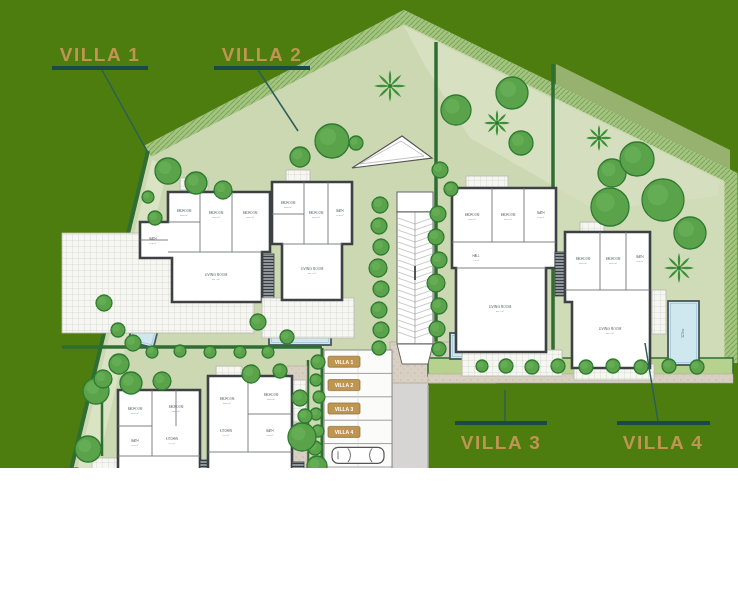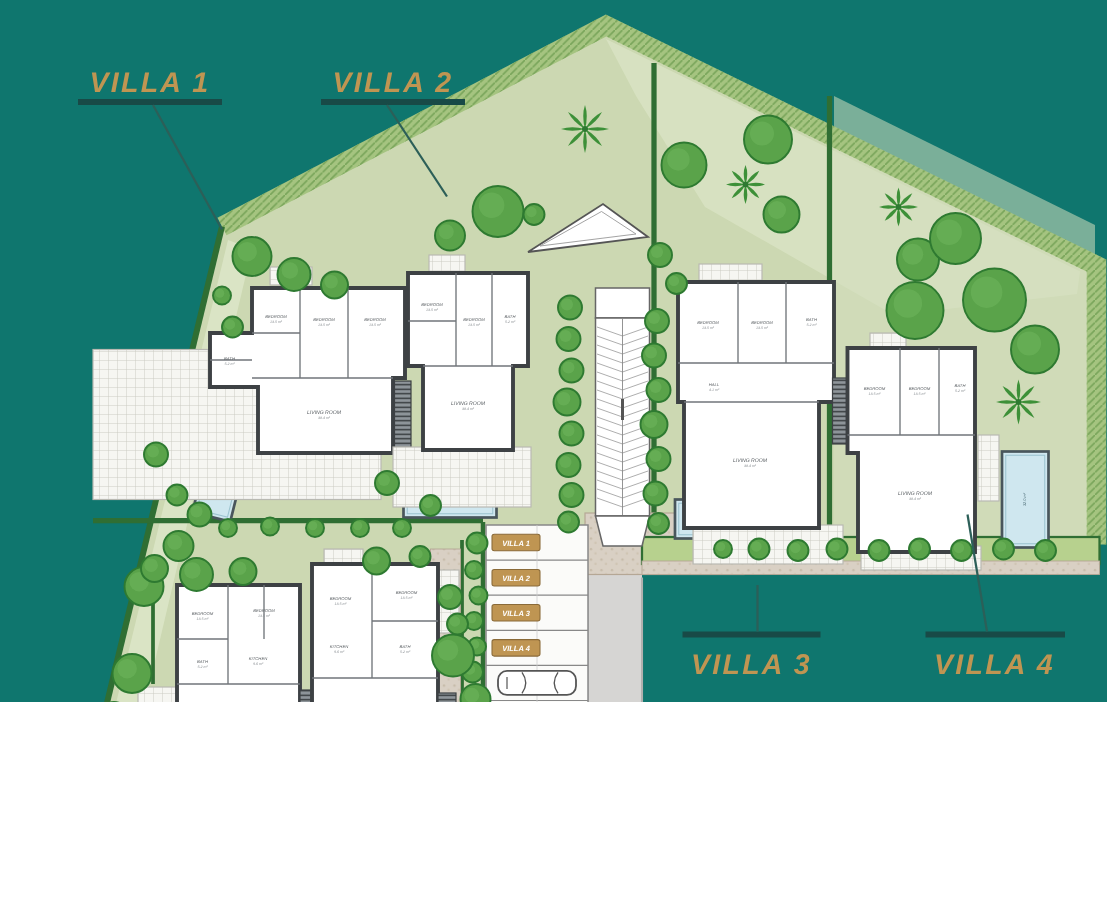--- a/index.html
+++ b/index.html
@@ -1,17 +1,17 @@
 <!DOCTYPE html>
 <html><head>
 <meta charset="utf-8">
 <style>
   html,body{margin:0;padding:0;background:#fff;}
-  .stage{position:relative;width:738px;height:468px;background:#0f766e;overflow:hidden;
-         font-family:"Liberation Sans",sans-serif;font-style:italic;}
+  .stage{position:relative;width:738px;height:468px;background:#4d7c0f;overflow:hidden;
+         font-family:"Liberation Sans",sans-serif;}
   svg text{font-family:"Liberation Sans",sans-serif;}
   .callout-text{fill:#bf9552;font-weight:bold;font-size:19px;letter-spacing:1.5px;}
   .callout-bar{fill:#184a47;}
   .leader{stroke:#2c5f58;stroke-width:1.5;fill:none;}
 </style>
 </head>
 <body>
 
 <div class="stage">
 <svg viewBox="0 0 738 600" width="738" height="600">

